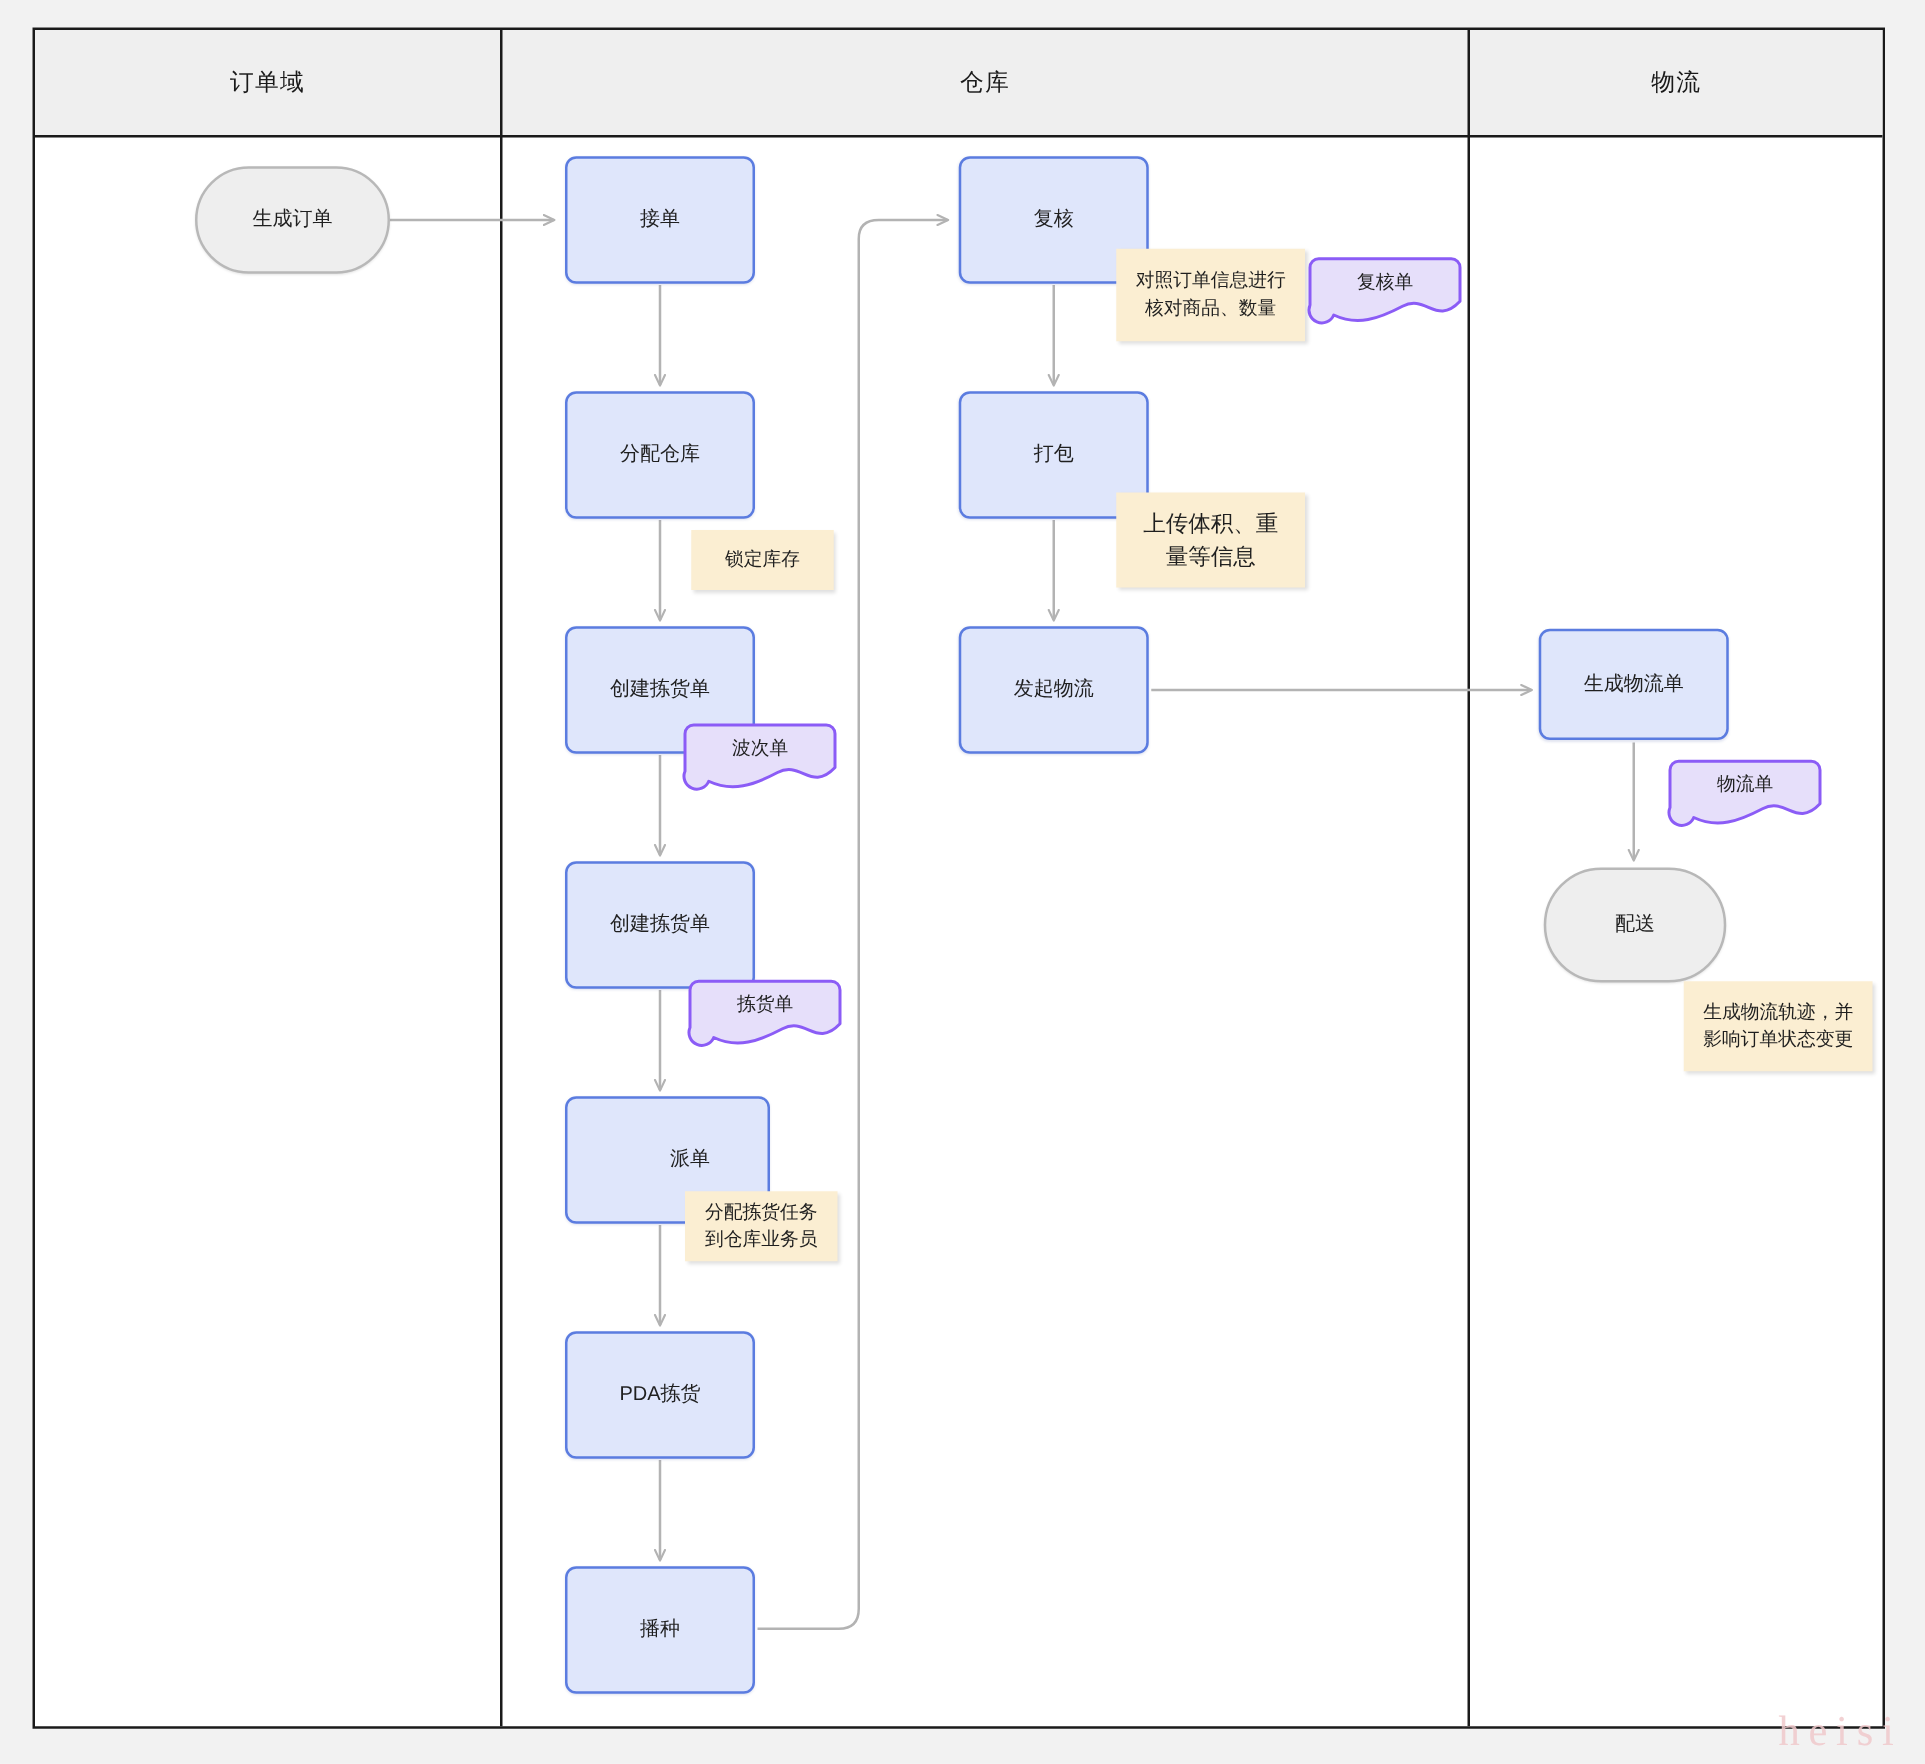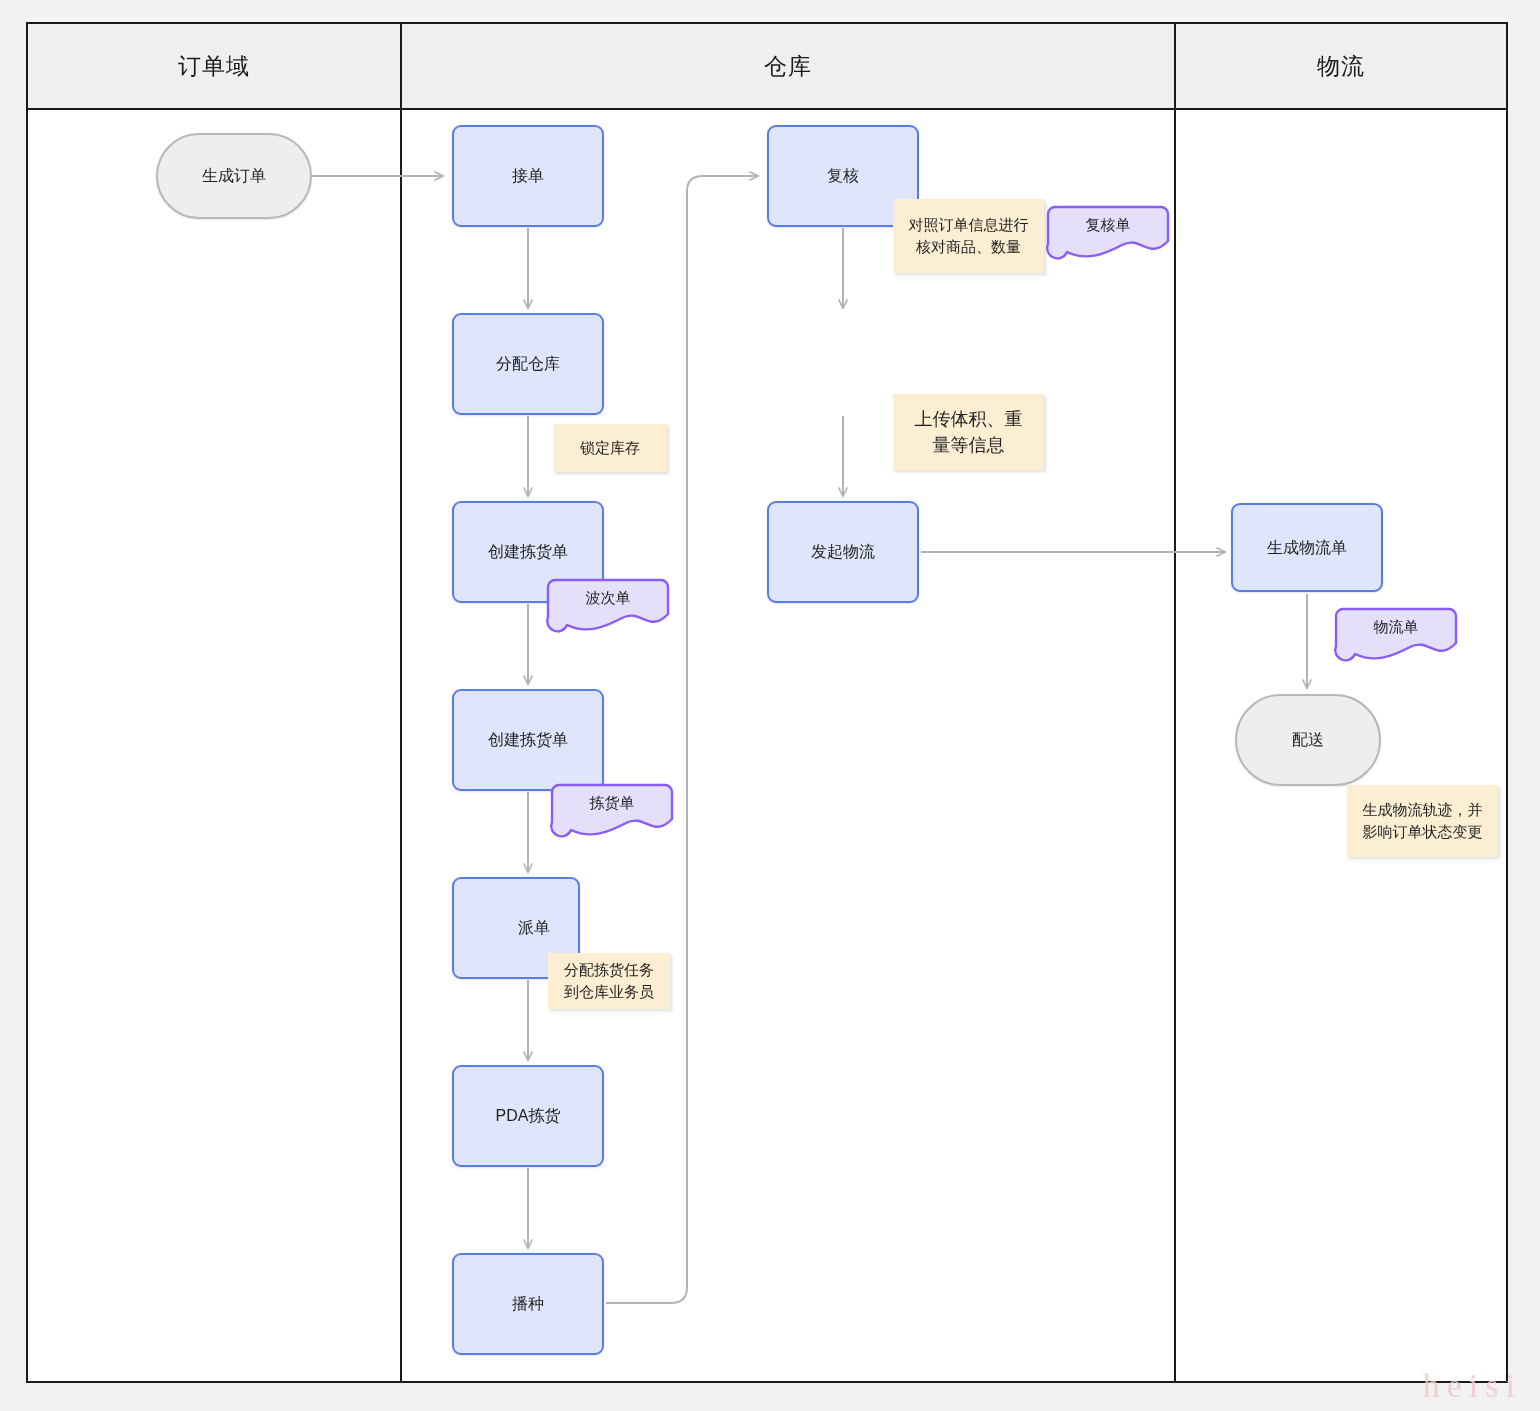--- a/index.html
+++ b/index.html
@@ -28,21 +28,21 @@
     position: absolute;
     left: 0; top: 0;
     width: 100%; height: 86px;
     border-bottom: 2px solid #1a1a1a;
     background: #efefef;
   }
   .lane-head {
     position: absolute;
     top: 0; height: 100%;
     display: flex; align-items: center; justify-content: center;
-    font-size: 23px;
+    font-size: 19px;
     color: #1a1a1a;
     letter-spacing: 1px;
   }
   .lane-divider {
     position: absolute;
     top: 0; width: 2px; height: 100%;
     background: #1a1a1a;
   }
 
   
@@ -188,36 +188,39 @@
   </div>
 
   <div class="node task" style="left:452px; top:501px; width:152px; height:102px;">
     <span>创建拣货单</span>
   </div>
 
   <div class="node task" style="left:452px; top:689px; width:152px; height:102px;">
     <span>创建拣货单</span>
   </div>
 
-  <div class="node task" style="left:452px; top:877px; width:128px; height:102px;padding-left:36px;">
+  <div class="node task" style="left:452px; top:877px; width:164px; height:102px;padding-left:36px;">
     <span>派单</span>
   </div>
 
   <div class="node task" style="left:452px; top:1065px; width:152px; height:102px;">
     <span>PDA拣货</span>
   </div>
 
   <div class="node task" style="left:452px; top:1253px; width:152px; height:102px;">
     <span>播种</span>
   </div>
 
   <div class="node task" style="left:767px; top:125px; width:152px; height:102px;">
     <span>复核</span>
   </div>
 
+  <div class="node task" style="left:767px; top:313px; width:152px; height:102px;">
+    <span>打包</span>
+  </div>
 
   <div class="node task" style="left:767px; top:501px; width:152px; height:102px;">
     <span>发起物流</span>
   </div>
 
   <div class="node task" style="left:1231px; top:503px; width:152px; height:89px;">
     <span>生成物流单</span>
   </div>
 
   <div class="node terminator" style="left:1235px; top:694px; width:146px; height:92px;">

